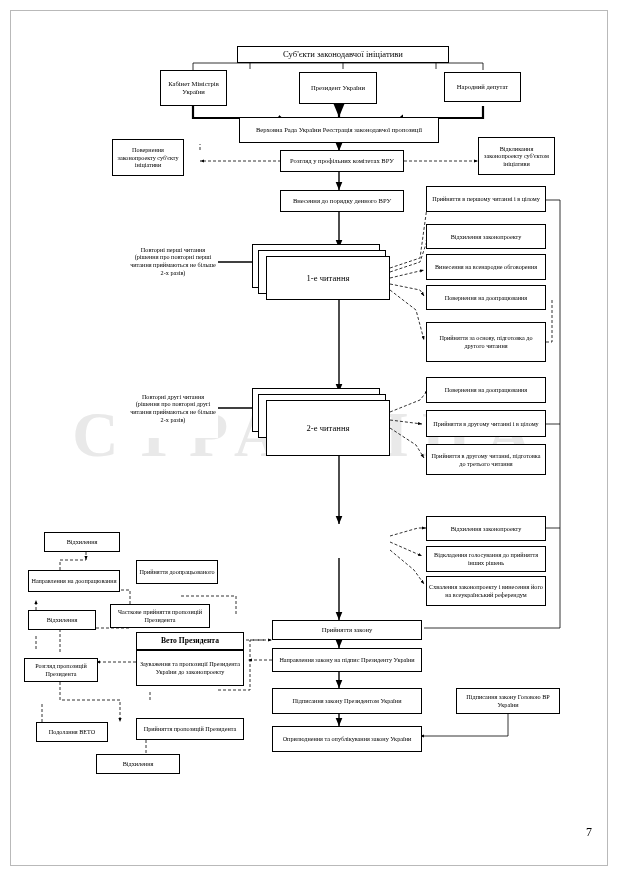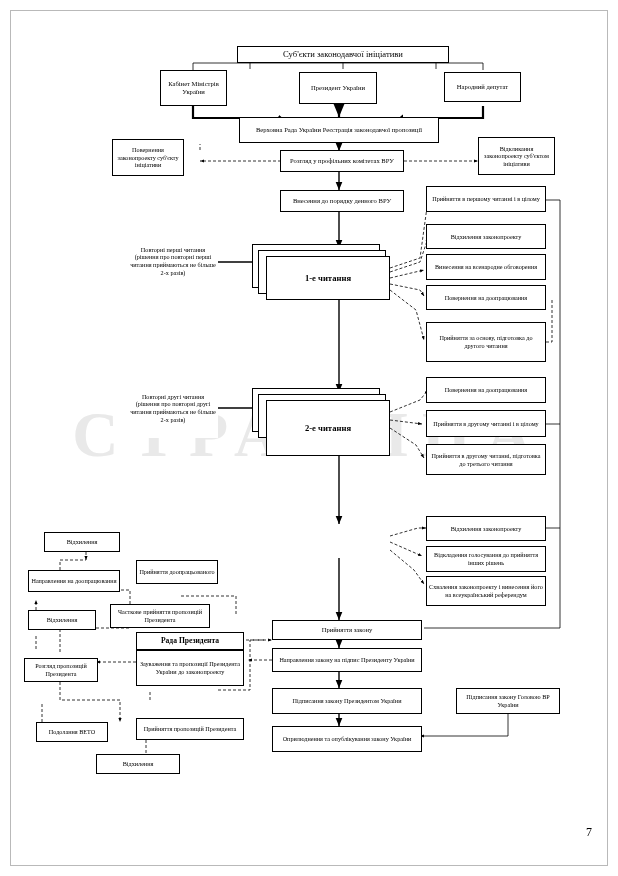--- a/index.html
+++ b/index.html
@@ -63,21 +63,21 @@
     background:#fff;
     box-sizing:border-box;
     z-index:2;
   }
   .readbox{
     position:absolute;
     border:1px solid #000;
     background:#fff;
     box-sizing:border-box;
     font-size:8.6px;
-    font-weight:bold;
+    font-weight:normal;
     display:flex;
     align-items:center;
     justify-content:center;
     z-index:4;
     color:#000;
   }
   svg.layer{
     position:absolute;left:0;top:0;width:618px;height:876px;
     z-index:1;
     pointer-events:none;
@@ -237,21 +237,21 @@
   <div class="box" style="left:272px;top:648px;width:150px;height:24px;">Направлення закону на підпис Президенту України</div>
   <div class="box" style="left:272px;top:688px;width:150px;height:26px;">Підписання закону Президентом України</div>
   <div class="box" style="left:272px;top:726px;width:150px;height:26px;">Оприлюднення та опублікування закону України</div>
   <div class="box" style="left:456px;top:688px;width:104px;height:26px;">Підписання закону Головою ВР України</div>
 
   <div class="box" style="left:44px;top:532px;width:76px;height:20px;">Відхилення</div>
   <div class="box" style="left:28px;top:570px;width:92px;height:22px;">Направлення на доопрацювання</div>
   <div class="box" style="left:136px;top:560px;width:82px;height:24px;">Прийняття доопрацьованого</div>
   <div class="box" style="left:28px;top:610px;width:68px;height:20px;">Відхилення</div>
   <div class="box" style="left:110px;top:604px;width:100px;height:24px;">Часткове прийняття пропозицій Президента</div>
-  <div class="box b8 bold" style="left:136px;top:632px;width:108px;height:18px;">Рада Президента</div>
+  <div class="box b8 bold" style="left:136px;top:632px;width:108px;height:18px;">Вето Президента</div>
   <div class="box" style="left:136px;top:650px;width:108px;height:36px;">Зауваження та пропозиції Президента України до законопроекту</div>
   <div class="box" style="left:24px;top:658px;width:74px;height:24px;">Розгляд пропозицій Президента</div>
   <div class="box" style="left:136px;top:718px;width:108px;height:22px;">Прийняття пропозицій Президента</div>
   <div class="box" style="left:36px;top:722px;width:72px;height:20px;">Подолання ВЕТО</div>
   <div class="box" style="left:96px;top:754px;width:84px;height:20px;">Відхилення</div>
 
   <div class="pagenum">7</div>
 
 </div>
 

